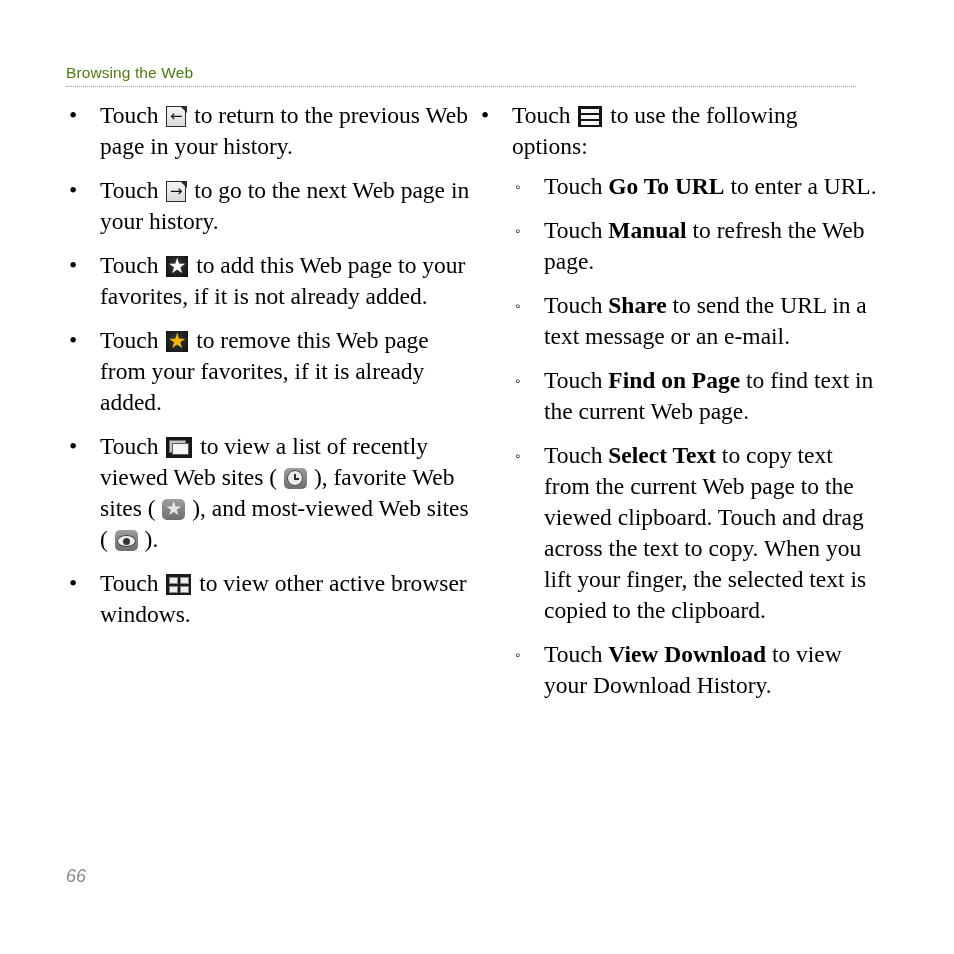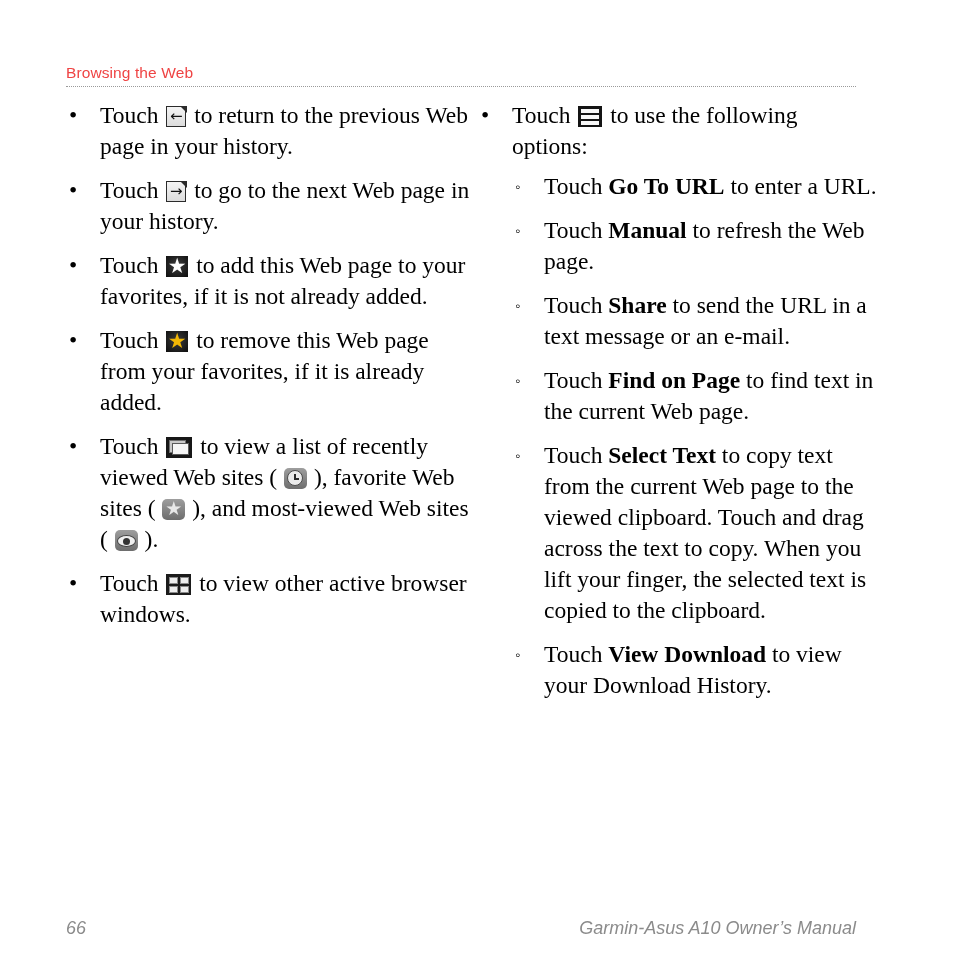--- a/index.html
+++ b/index.html
@@ -26,21 +26,21 @@
   
   .header {
     position: absolute;
     left: 66px;
     top: 64px;
     width: 790px;
   }
   .header-title {
     font-family: "Liberation Sans", sans-serif;
     font-size: 15.5px;
-    color: #ef4444;
+    color: #4d7c0f;
     letter-spacing: 0.1px;
     line-height: 18px;
     white-space: nowrap;
   }
   .header-rule {
     margin-top: 4px;
     width: 790px;
     height: 0;
     border-top: 1px dotted #9a9a9a;
   }
@@ -269,21 +269,21 @@
     left: 8px; top: 7.5px;
     width: 7px; height: 7px;
     border-radius: 50%;
     background: #333;
   }
 
   
   .footer {
     position: absolute;
     left: 66px;
-    top: 918px;
+    top: 866px;
     width: 790px;
     display: flex;
     justify-content: space-between;
     align-items: baseline;
     font-family: "Liberation Sans", sans-serif;
     font-style: italic;
     font-size: 18px;
     color: #8b8b8b;
   }
   .footer-page { text-align: left; }
@@ -440,16 +440,15 @@
 
           </ul>
         </li>
       </ul>
     </div>
 
   </div>
 
   <div class="footer">
     <div class="footer-page">66</div>
-    <div class="footer-title">Garmin-Asus A10 Owner’s Manual</div>
   </div>
 
 </div>
 
 </body></html>

